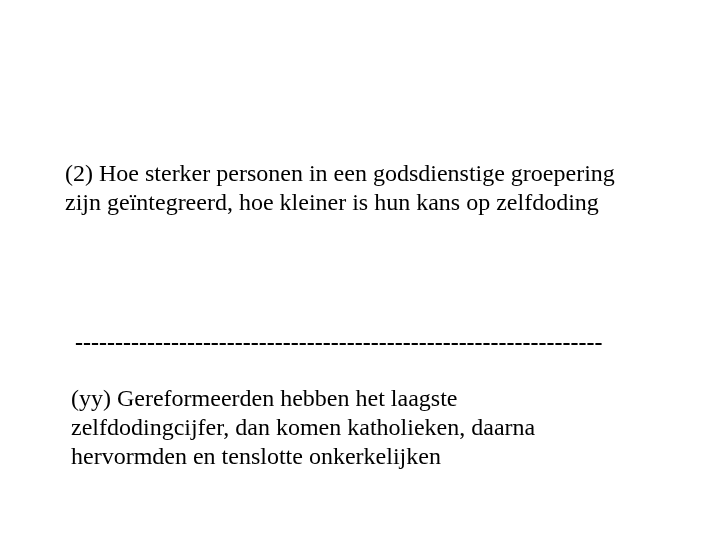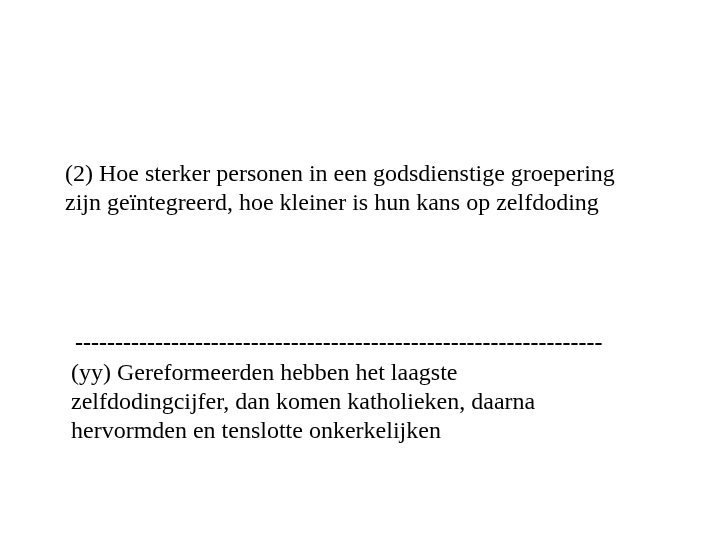--- a/index.html
+++ b/index.html
@@ -37,21 +37,21 @@
     left: 65px;
   }
   .divider {
     top: 328px;
     left: 75px;
     white-space: nowrap;
     letter-spacing: 0;
     font-weight: bold;
   }
   .para-conclusion {
-    top: 358px;
+    top: 384px;
     left: 71px;
   }
 </style>
 </head>
 <body>
 
 <div class="slide">
 
 
   <div class="txt para-hypothesis">(2) Hoe sterker personen in een godsdienstige groepering

